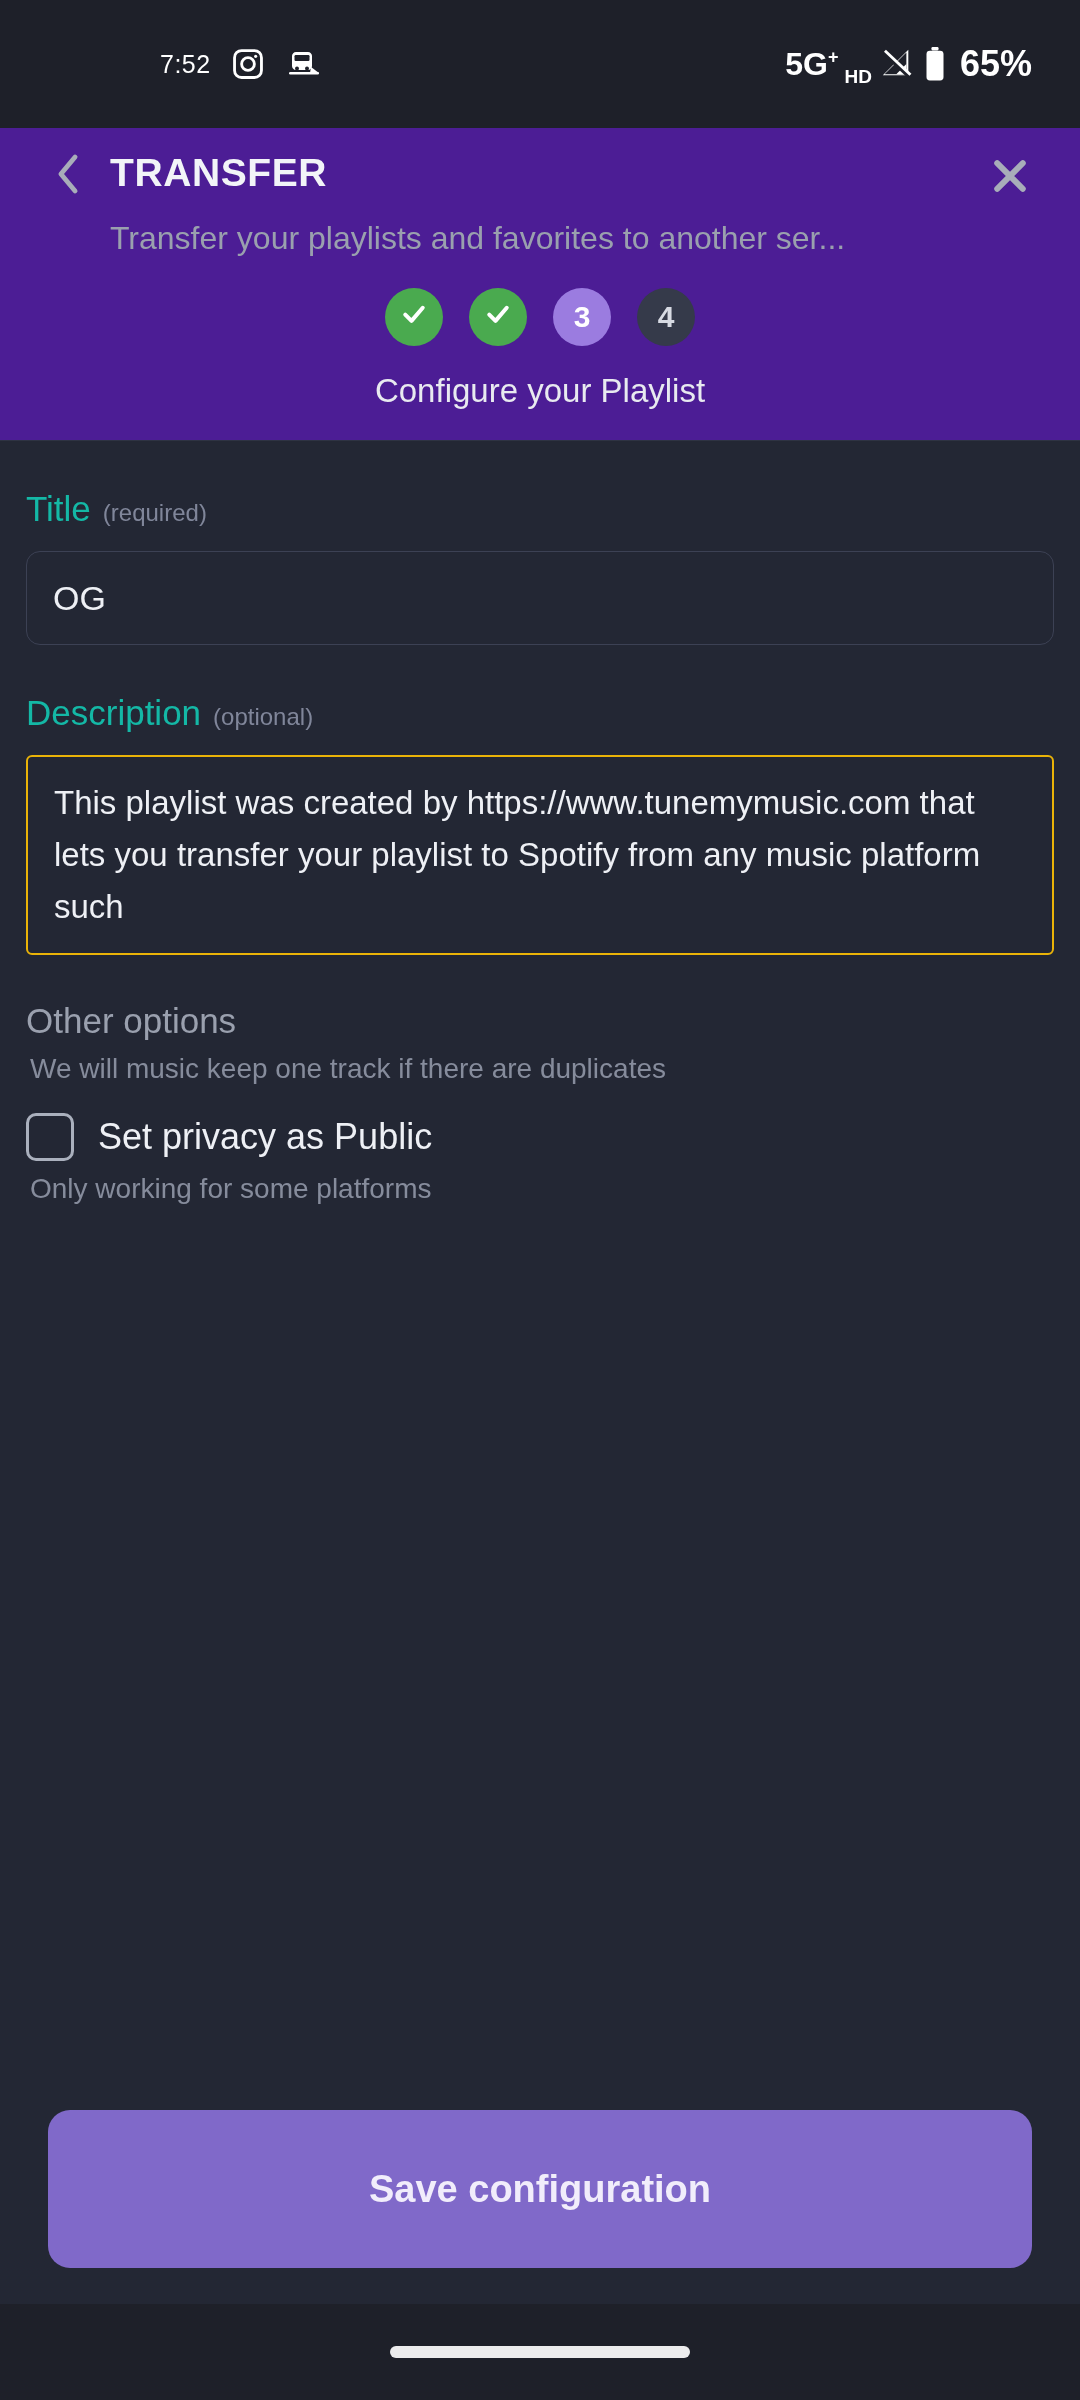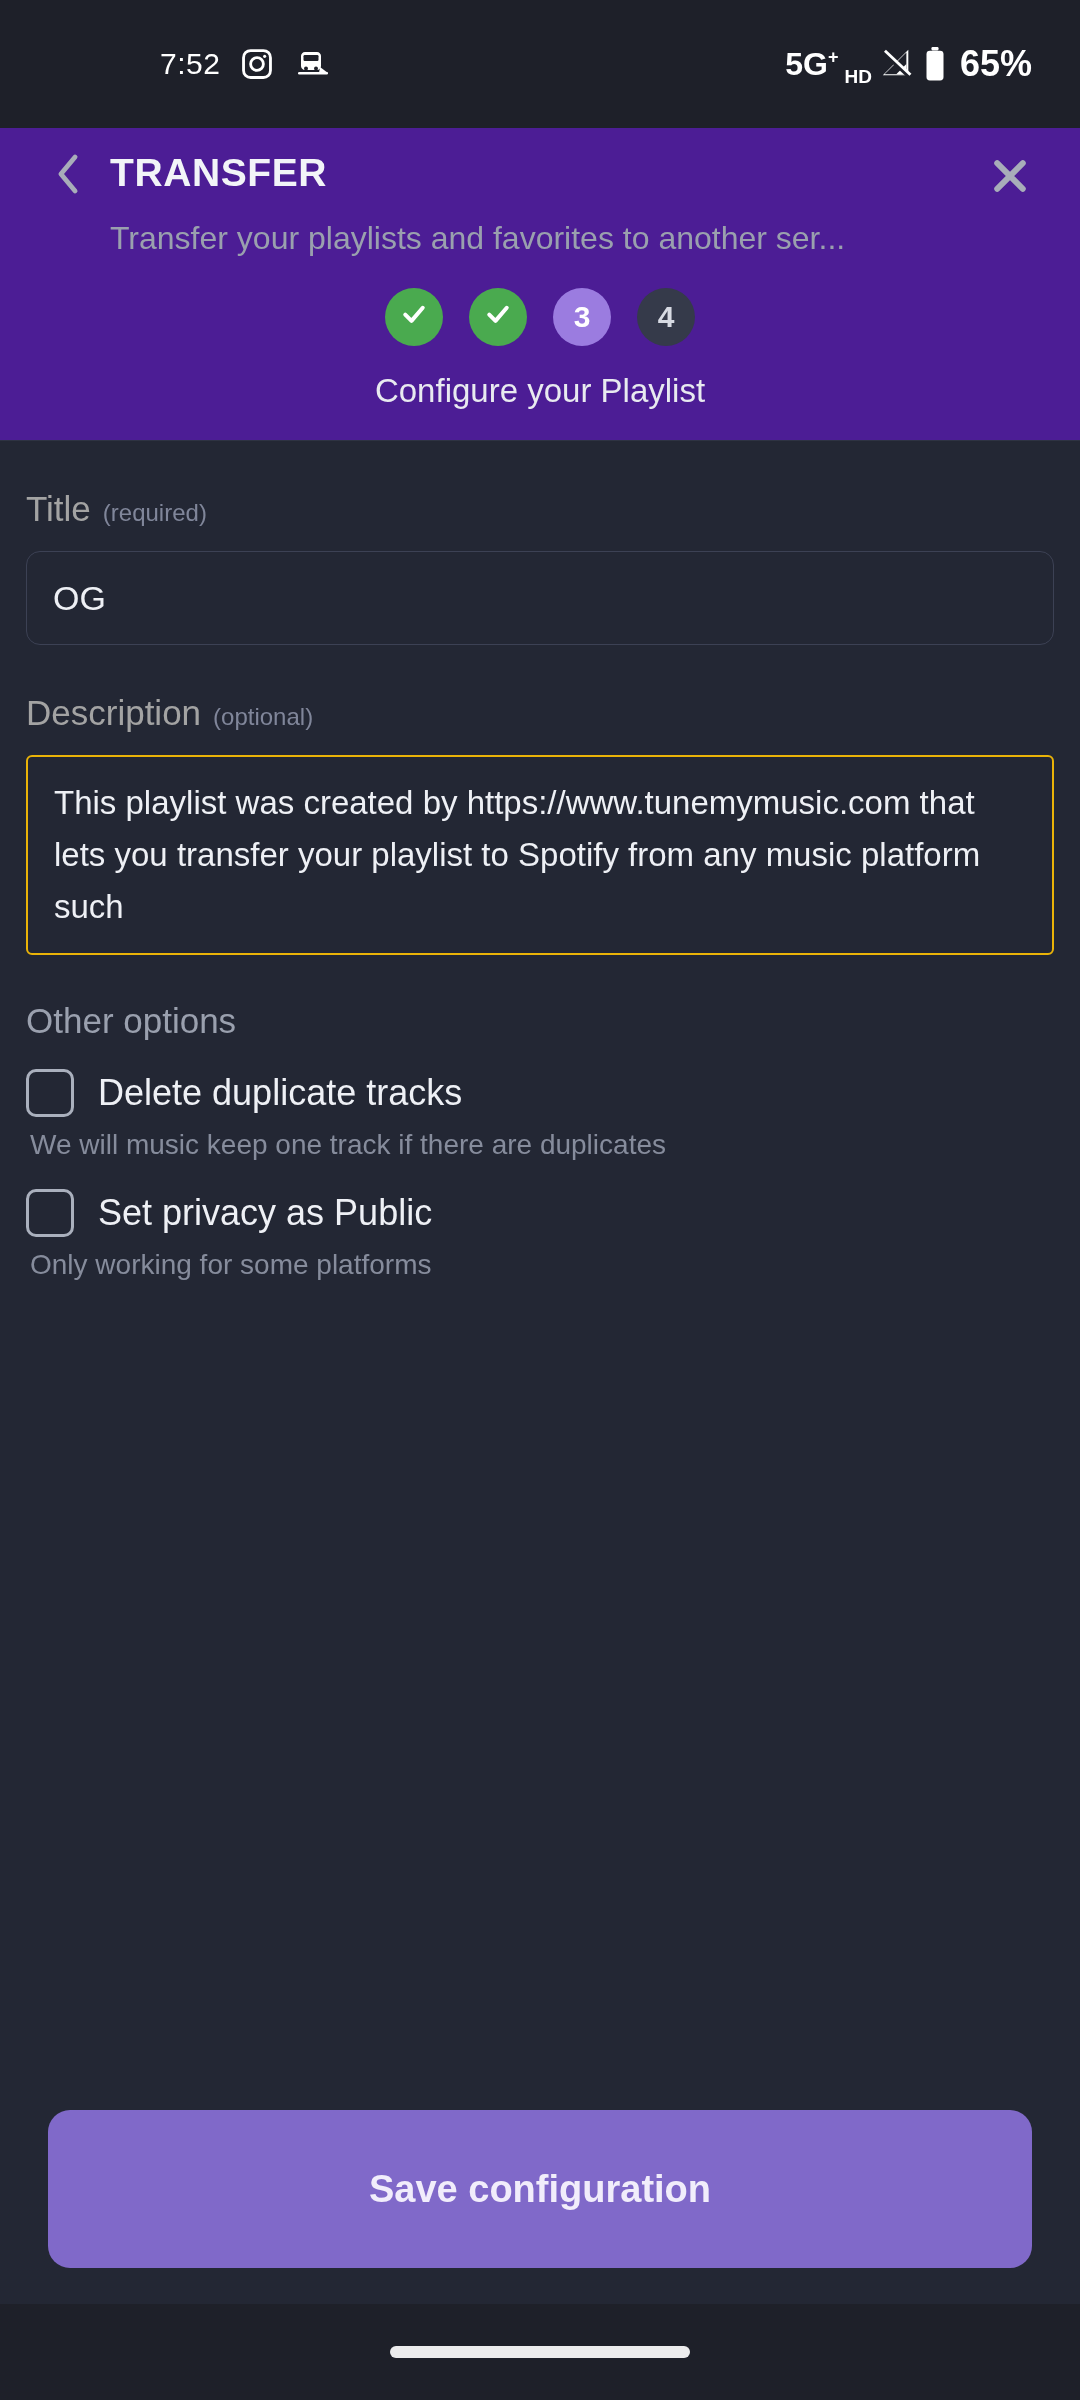--- a/index.html
+++ b/index.html
@@ -26,21 +26,21 @@
     display: flex;
     align-items: center;
     justify-content: space-between;
     padding: 0 48px 0 160px;
     flex: none;
   }
   .status-left { display: flex; align-items: center; gap: 20px; }
   .status-right { display: flex; align-items: center; gap: 10px; }
   .clock {
     color: #ffffff;
-    font-size: 30px;
+    font-size: 25px;
     font-weight: 500;
     letter-spacing: 0.5px;
   }
   .sb-icon { display: inline-flex; align-items: center; }
   .net-label {
     color: #ffffff;
     font-size: 32px;
     font-weight: 600;
     position: relative;
     letter-spacing: 0;
@@ -151,21 +151,21 @@
     padding: 0 26px;
     overflow: hidden;
   }
   .field-label {
     margin-top: 48px;
     display: flex;
     align-items: baseline;
     gap: 12px;
   }
   .field-label .lbl {
-    color: #a3a3a3;
+    color: #14b8a6;
     font-size: 35px;
     font-weight: 400;
   }
   .field-label .hint {
     color: #80869a;
     font-size: 24px;
   }
   .text-input {
     margin-top: 22px;
     height: 94px;
@@ -366,24 +366,20 @@
     <div class="field-label">
       <span class="lbl">Description</span>
       <span class="hint">(optional)</span>
     </div>
     <div class="textarea-box">
       <div class="textarea-text" placeholder="Description">This playlist was created by https://www.tunemymusic.com that lets you transfer your playlist to Spotify from any music platform such</div>
     </div>
 
     <div class="section-label">Other options</div>
 
-    <div class="option-row">
-      <div class="checkbox"></div>
-      <div class="option-title">Delete duplicate tracks</div>
-    </div>
     <div class="option-desc">We will music keep one track if there are duplicates</div>
 
     <div class="option-row">
       <div class="checkbox"></div>
       <div class="option-title">Set privacy as Public</div>
     </div>
     <div class="option-desc">Only working for some platforms</div>
 
   </div>
 

